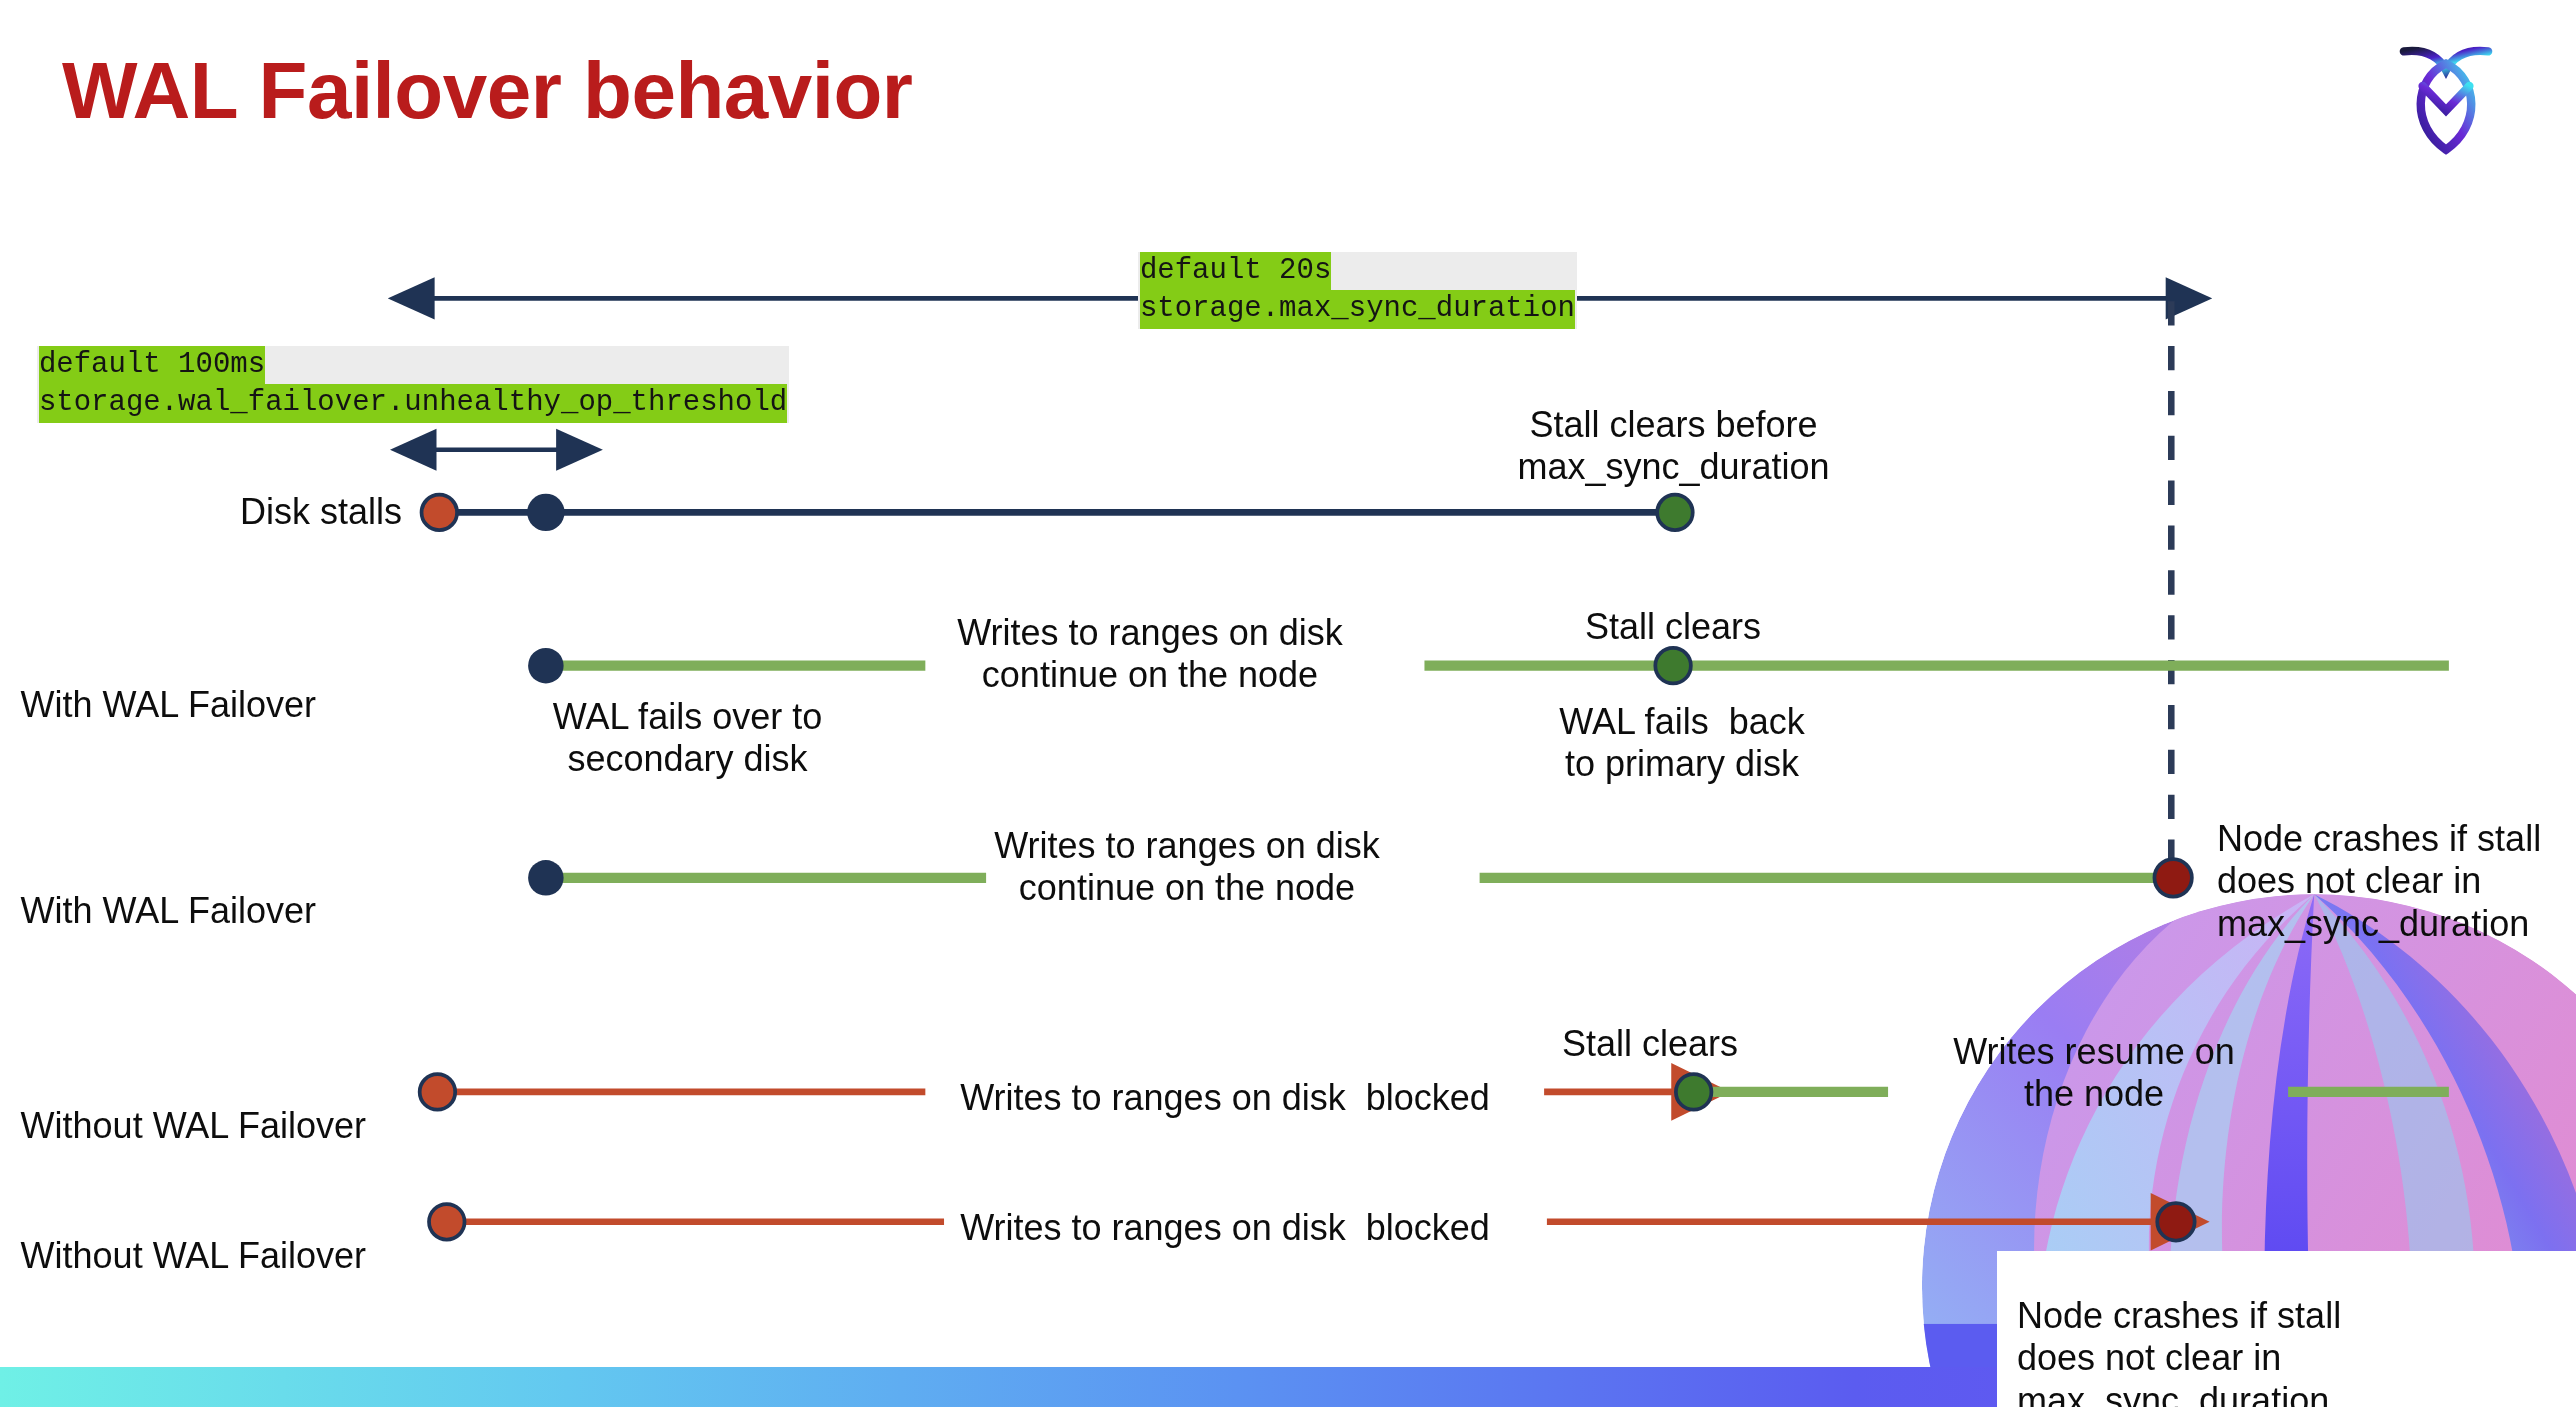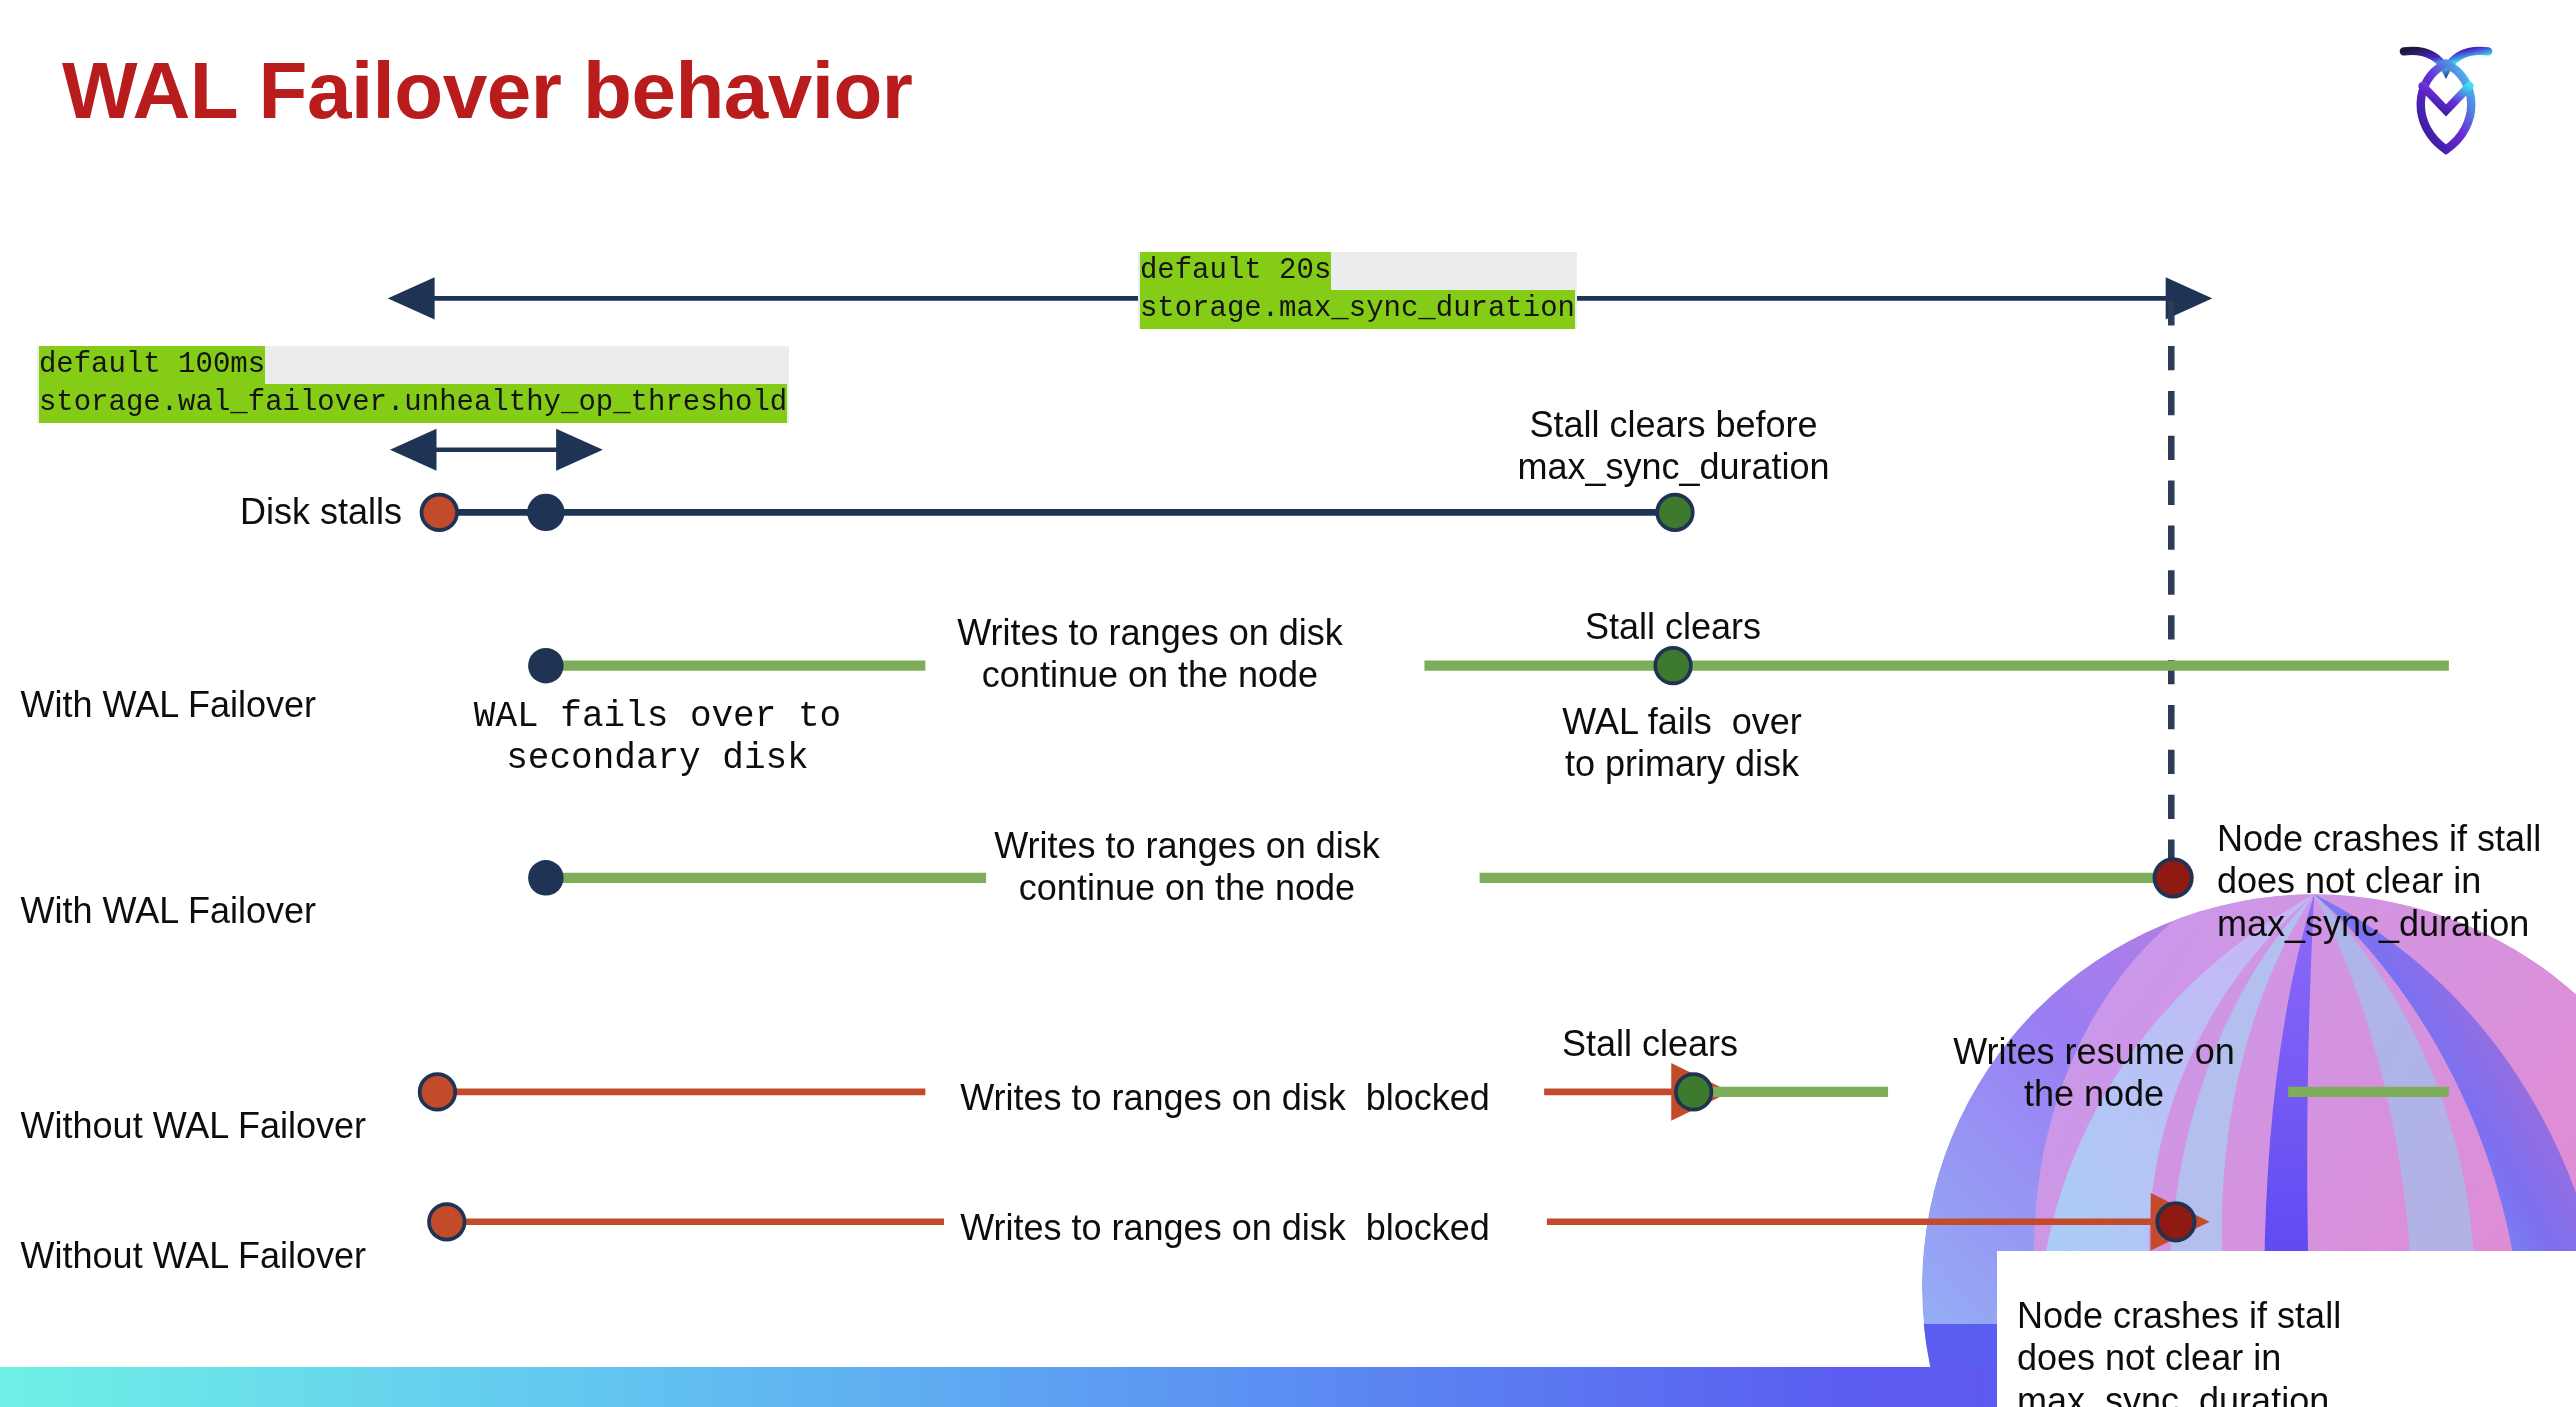--- a/index.html
+++ b/index.html
@@ -213,24 +213,24 @@
   <div class="lab l" style="left:20.6px;top:656px;">With WAL Failover</div>
   <div class="lab l" style="left:20.6px;top:862px;">With WAL Failover</div>
   <div class="lab l" style="left:20.6px;top:1077px;">Without WAL Failover</div>
   <div class="lab l" style="left:20.6px;top:1207px;">Without WAL Failover</div>
 
   <div class="lab c" style="left:1477px;top:404px;width:393px;">Stall clears before
 max_sync_duration</div>
 
   <div class="lab c" style="left:935px;top:612px;width:430px;">Writes to ranges on disk
 continue on the node</div>
-  <div class="lab c" style="left:452px;top:696px;width:411px;font-family:Liberation Mono, monospace;">WAL fails over to
+  <div class="lab c" style="left:482px;top:696px;width:411px;">WAL fails over to
 secondary disk</div>
   <div class="lab c" style="left:1533px;top:606px;width:280px;">Stall clears</div>
-  <div class="lab c" style="left:1514px;top:701px;width:336px;">WAL fails  over
+  <div class="lab c" style="left:1514px;top:701px;width:336px;">WAL fails  back
 to primary disk</div>
 
   <div class="lab c" style="left:972px;top:825px;width:430px;">Writes to ranges on disk
 continue on the node</div>
   <div class="lab l" style="left:2217px;top:790px;width:365px;">Node crashes if stall
 does not clear in
 max_sync_duration</div>
 
   <div class="lab c" style="left:935px;top:1077px;width:580px;">Writes to ranges on disk  blocked</div>
   <div class="lab c" style="left:1496px;top:1023px;width:308px;">Stall clears</div>

